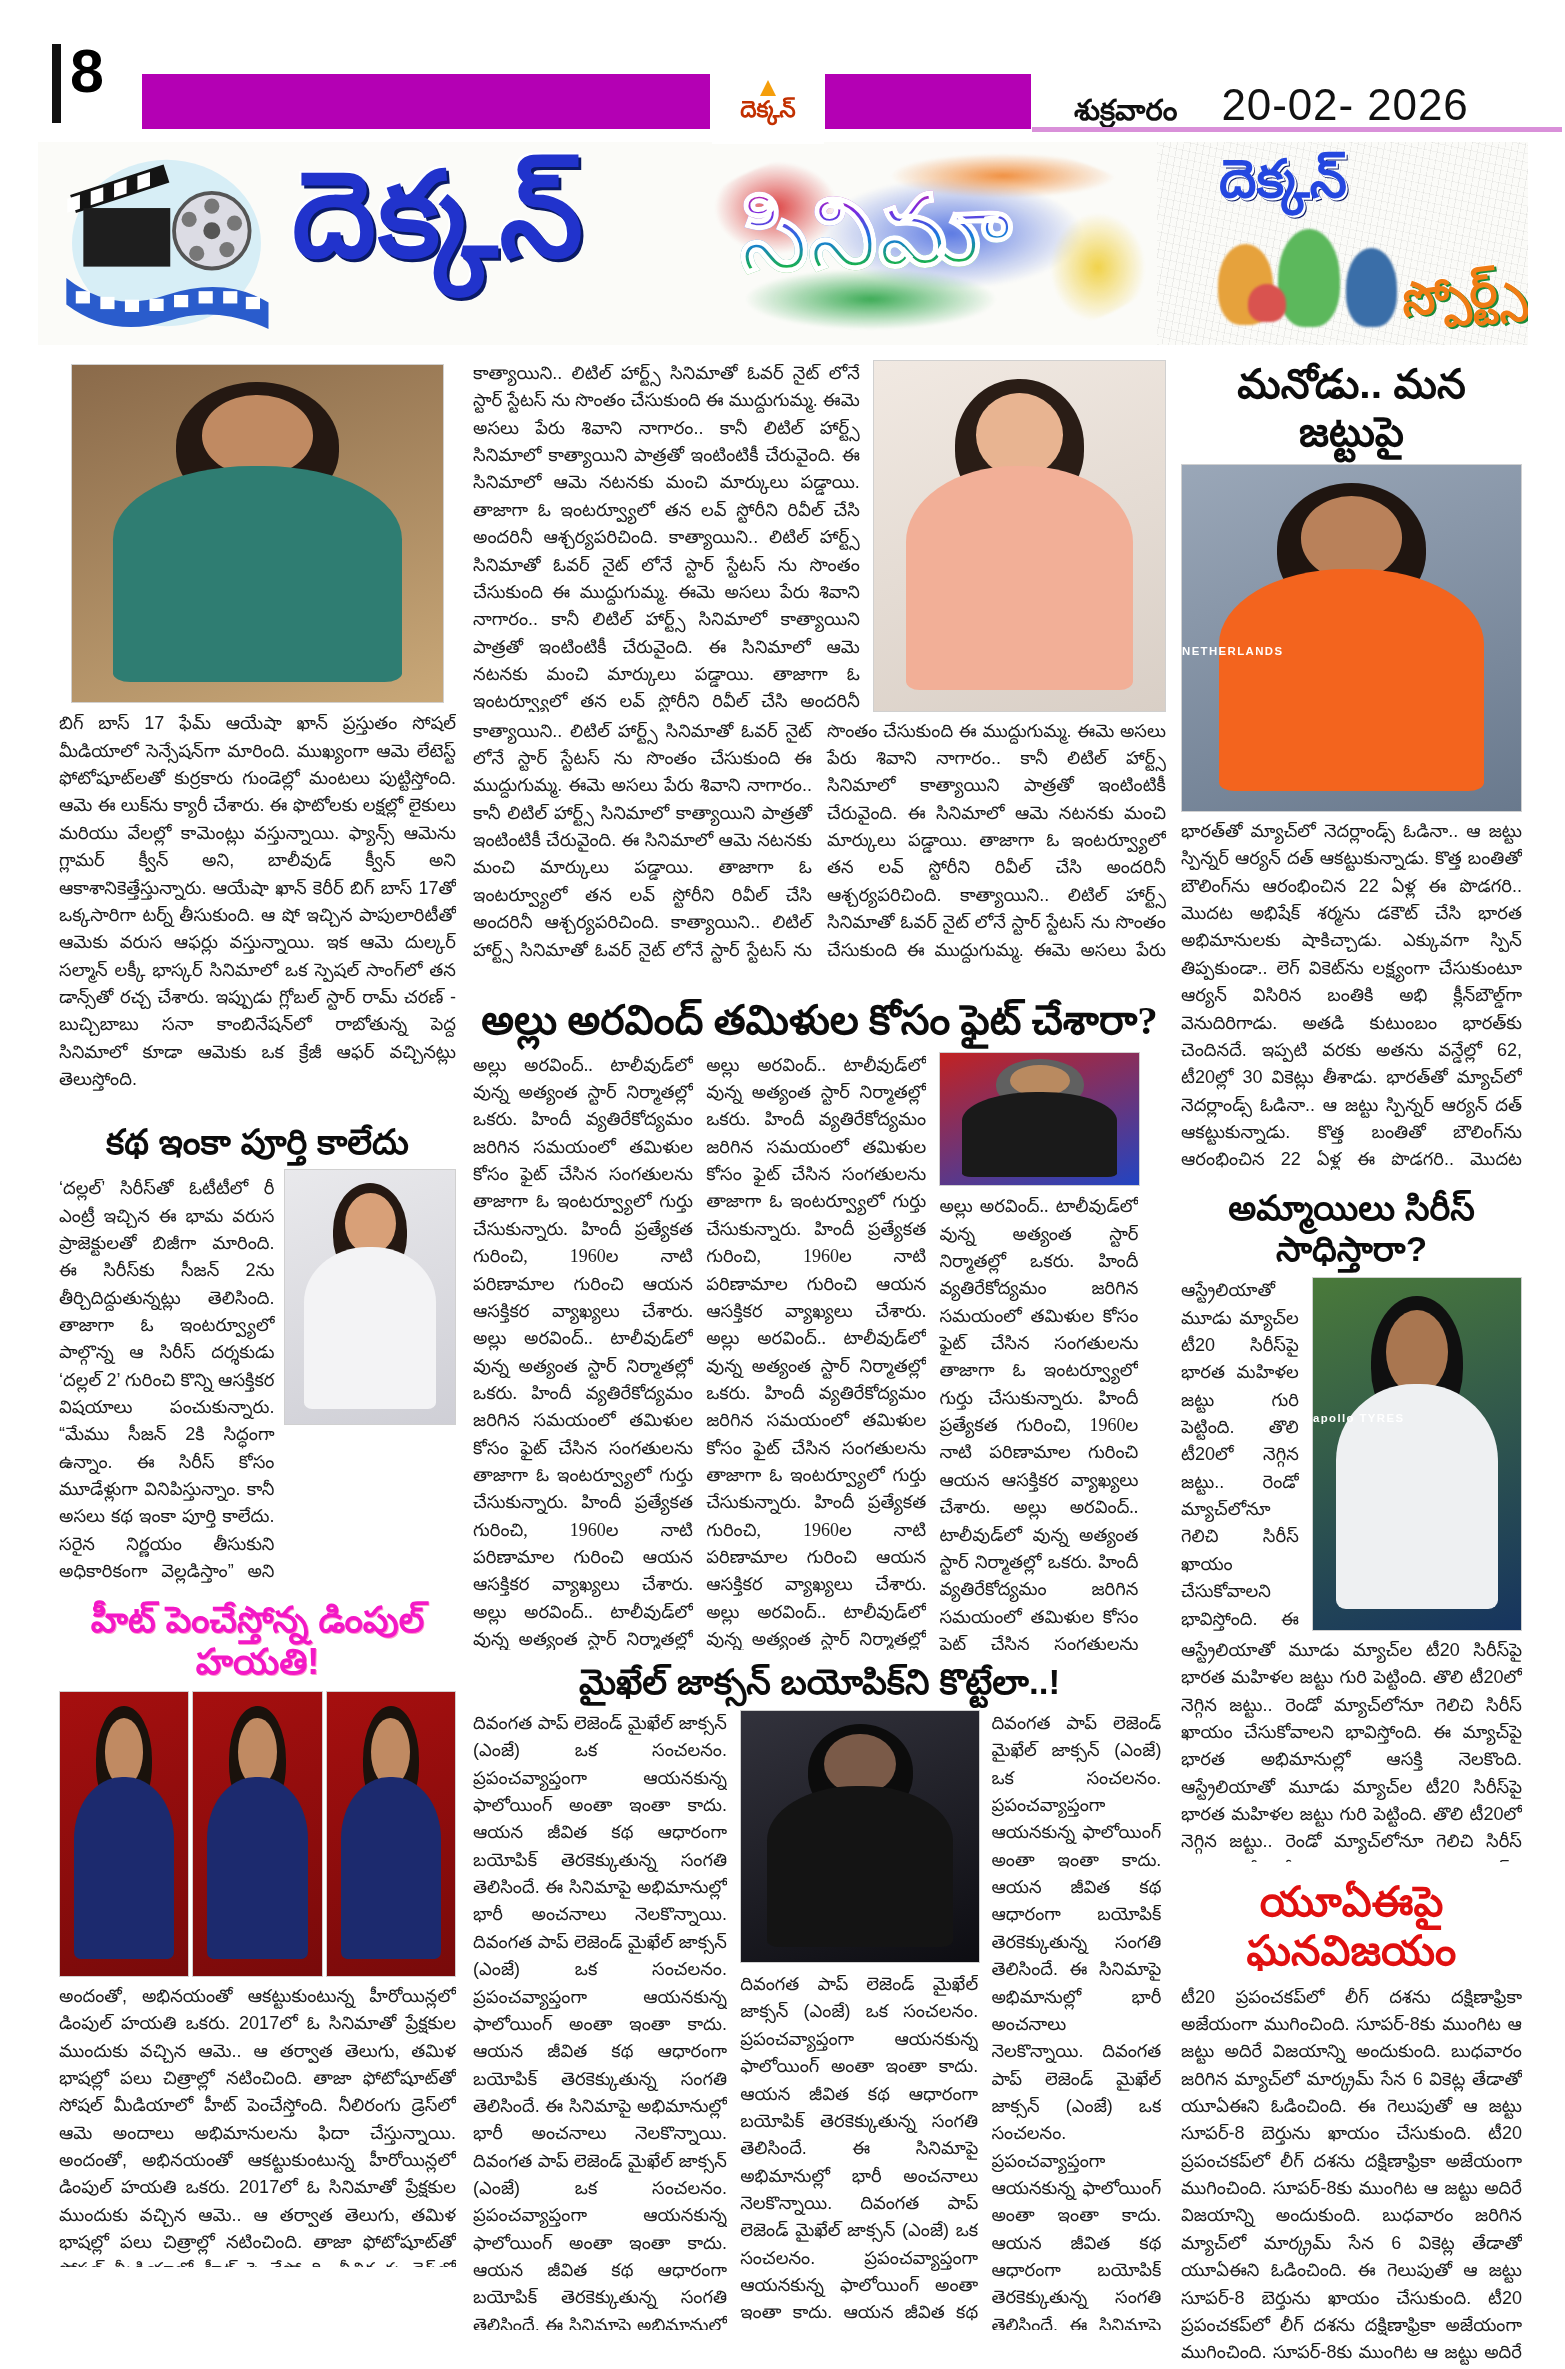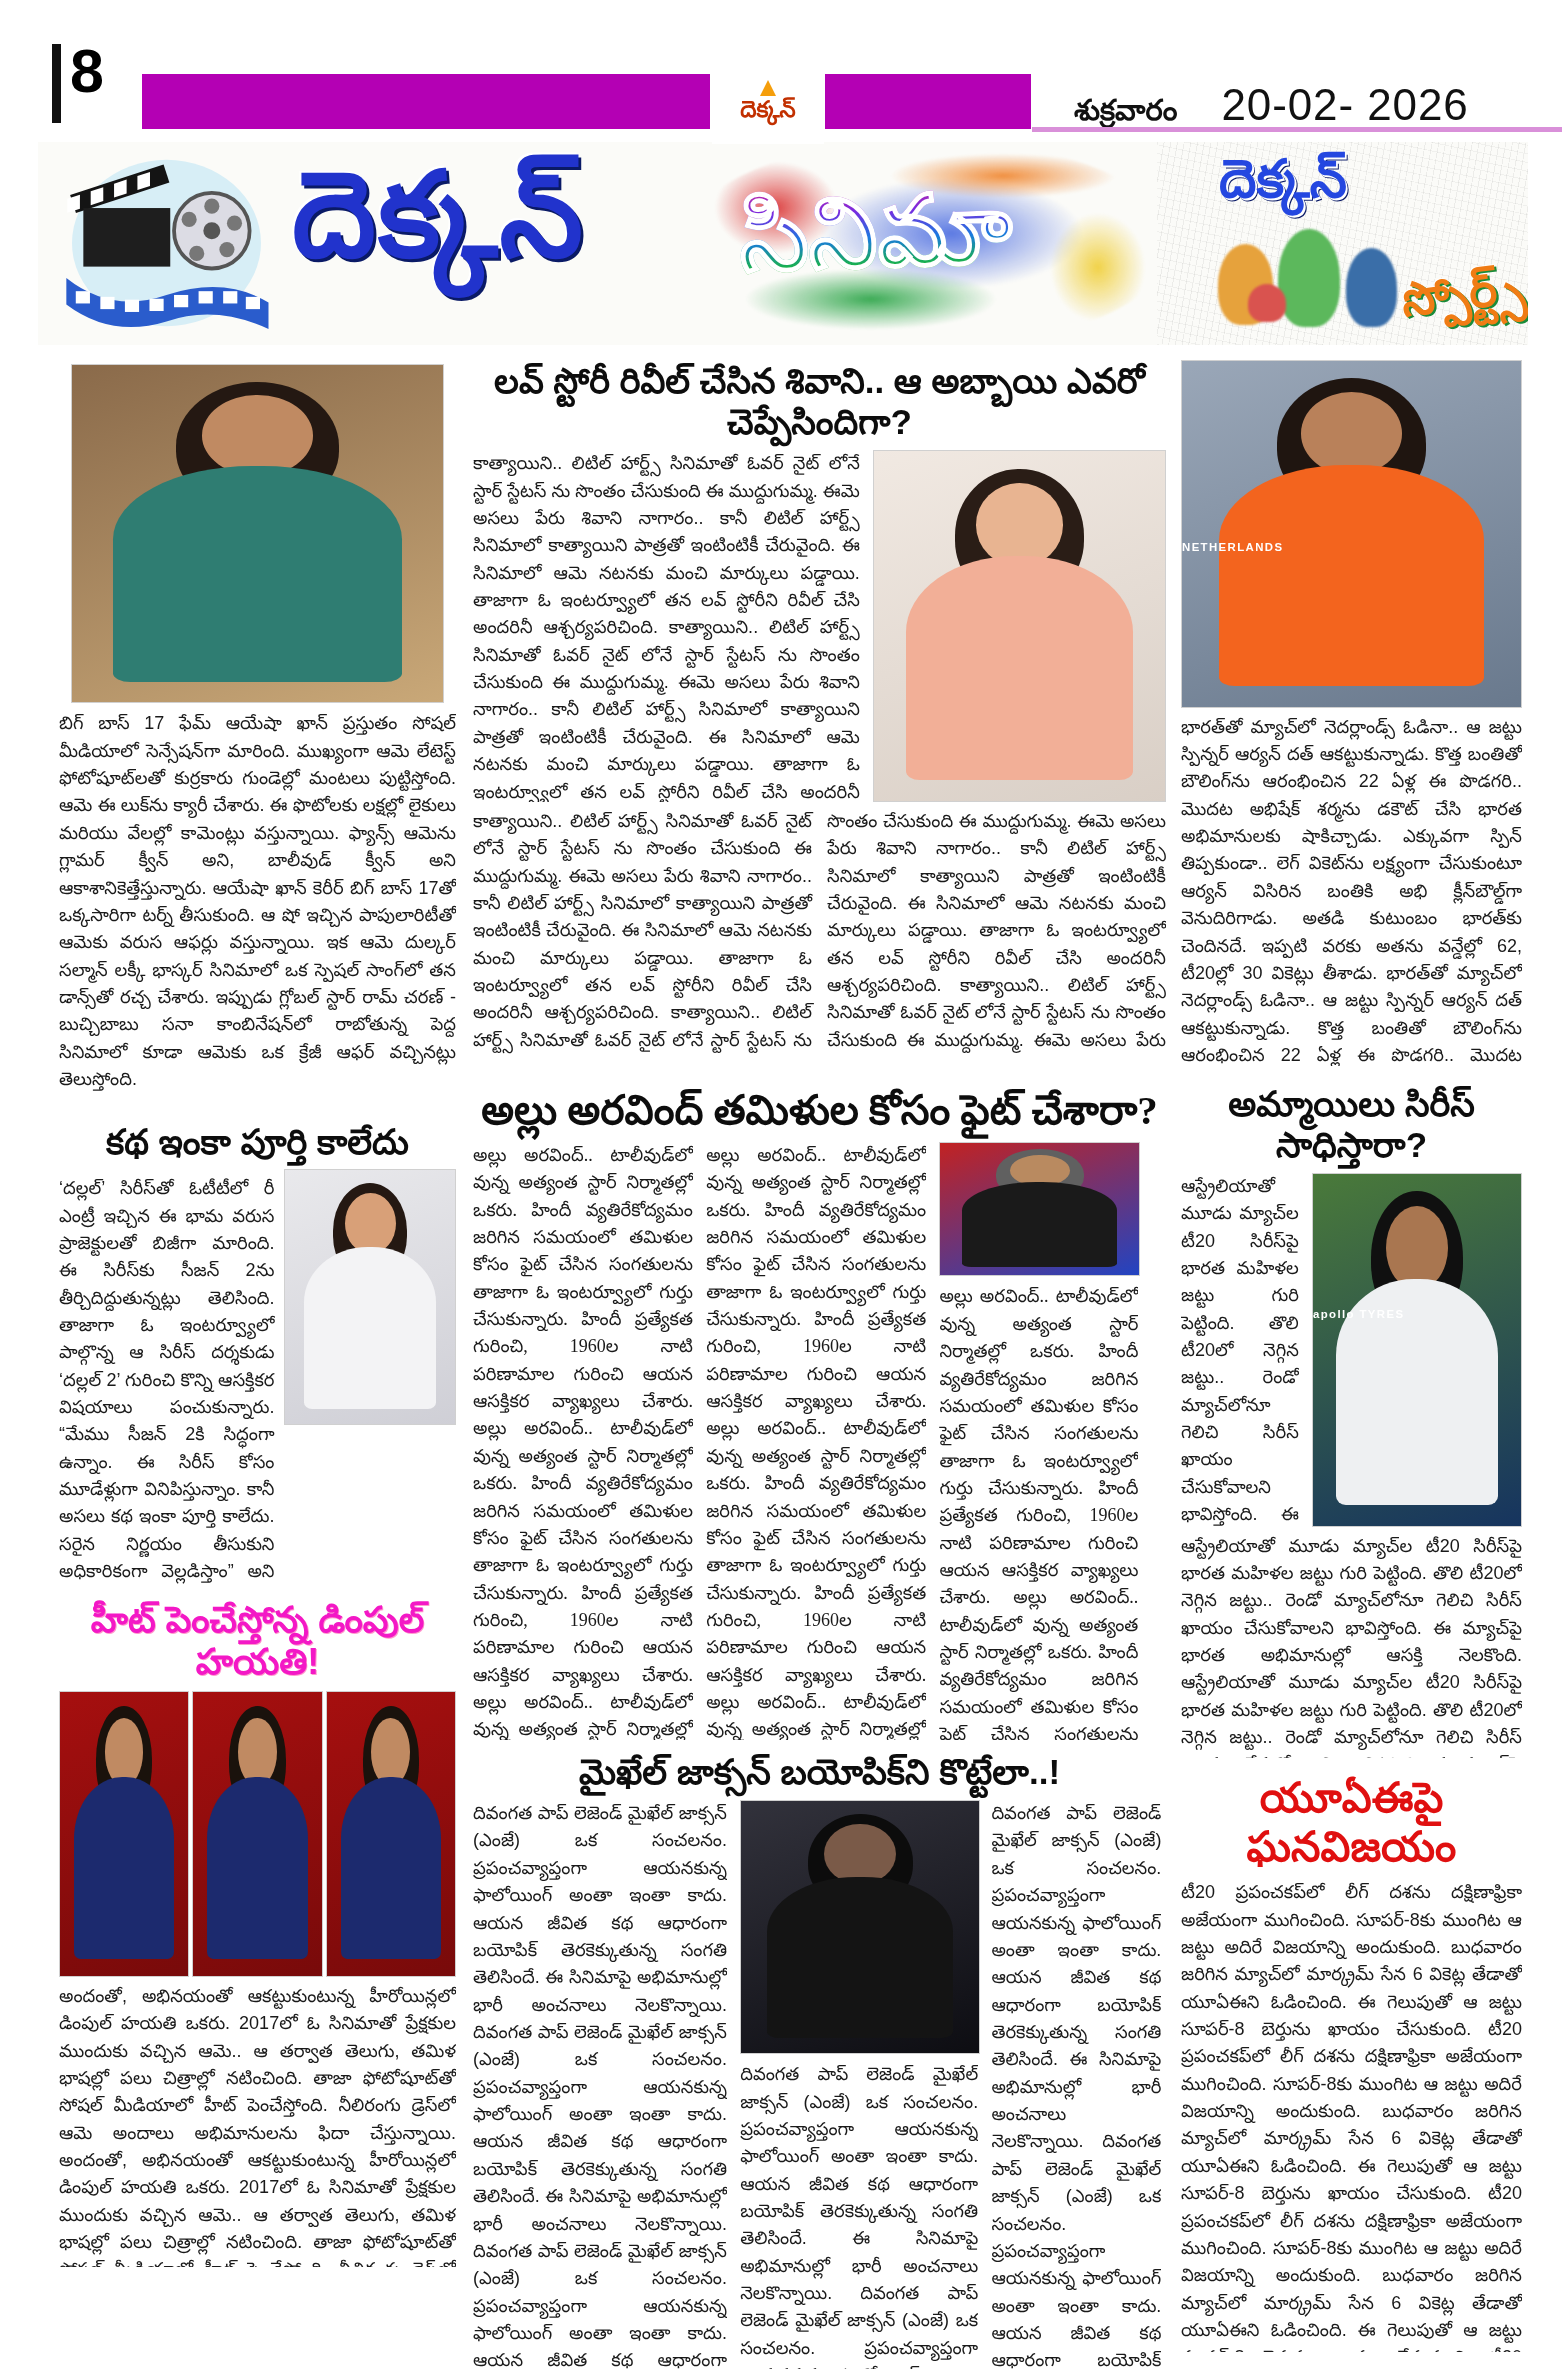--- a/index.html
+++ b/index.html
@@ -184,21 +184,20 @@
           <div class="ph-body"></div>
         </div>
       </div>
       <p class="bt" style="height:284px;">అందంతో, అభినయంతో ఆకట్టుకుంటున్న హీరోయిన్లలో డింపుల్ హయతి ఒకరు. 2017లో ఓ సినిమాతో ప్రేక్షకుల ముందుకు వచ్చిన ఆమె.. ఆ తర్వాత తెలుగు, తమిళ భాషల్లో పలు చిత్రాల్లో నటించింది. తాజా ఫోటోషూట్‌తో సోషల్ మీడియాలో హీట్ పెంచేస్తోంది. నీలిరంగు డ్రెస్‌లో ఆమె అందాలు అభిమానులను ఫిదా చేస్తున్నాయి. అందంతో, అభినయంతో ఆకట్టుకుంటున్న హీరోయిన్లలో డింపుల్ హయతి ఒకరు. 2017లో ఓ సినిమాతో ప్రేక్షకుల ముందుకు వచ్చిన ఆమె.. ఆ తర్వాత తెలుగు, తమిళ భాషల్లో పలు చిత్రాల్లో నటించింది. తాజా ఫోటోషూట్‌తో సోషల్ మీడియాలో హీట్ పెంచేస్తోంది. నీలిరంగు డ్రెస్‌లో ఆమె అందాలు అభిమానులను ఫిదా చేస్తున్నాయి.</p>
     </article>
   </div>
 
   <div class="col col-mid">
 
     <article>
-      <h2 class="hl hl-black-md">లవ్ స్టోరీ రివీల్ చేసిన శివాని.. ఆ అబ్బాయి ఎవరో చెప్పేసిందిగా?</h2>
       <div class="row">
         <p class="bt" style="flex:1;height:352px;margin-top:0;">కాత్యాయిని.. లిటిల్ హార్ట్స్ సినిమాతో ఓవర్ నైట్ లోనే స్టార్ స్టేటస్ ను సొంతం చేసుకుంది ఈ ముద్దుగుమ్మ. ఈమె అసలు పేరు శివాని నాగారం.. కానీ లిటిల్ హార్ట్స్ సినిమాలో కాత్యాయిని పాత్రతో ఇంటింటికీ చేరువైంది. ఈ సినిమాలో ఆమె నటనకు మంచి మార్కులు పడ్డాయి. తాజాగా ఓ ఇంటర్వ్యూలో తన లవ్ స్టోరీని రివీల్ చేసి అందరినీ ఆశ్చర్యపరిచింది. కాత్యాయిని.. లిటిల్ హార్ట్స్ సినిమాతో ఓవర్ నైట్ లోనే స్టార్ స్టేటస్ ను సొంతం చేసుకుంది ఈ ముద్దుగుమ్మ. ఈమె అసలు పేరు శివాని నాగారం.. కానీ లిటిల్ హార్ట్స్ సినిమాలో కాత్యాయిని పాత్రతో ఇంటింటికీ చేరువైంది. ఈ సినిమాలో ఆమె నటనకు మంచి మార్కులు పడ్డాయి. తాజాగా ఓ ఇంటర్వ్యూలో తన లవ్ స్టోరీని రివీల్ చేసి అందరినీ ఆశ్చర్యపరిచింది.</p>
         <div class="photo" style="width: 291px; height: 350px; flex: 0 0 auto; --bg1: #f1e9e2; --bg2: #d9cfc6; --hair: #2a1d16; --skin: #e8b491; --dress: #f2af97;">
           <div class="ph-hair"></div>
           <div class="ph-head"></div>
           <div class="ph-body"></div>
         </div>
       </div>
       <p class="bt cols2" style="height:263px;">కాత్యాయిని.. లిటిల్ హార్ట్స్ సినిమాతో ఓవర్ నైట్ లోనే స్టార్ స్టేటస్ ను సొంతం చేసుకుంది ఈ ముద్దుగుమ్మ. ఈమె అసలు పేరు శివాని నాగారం.. కానీ లిటిల్ హార్ట్స్ సినిమాలో కాత్యాయిని పాత్రతో ఇంటింటికీ చేరువైంది. ఈ సినిమాలో ఆమె నటనకు మంచి మార్కులు పడ్డాయి. తాజాగా ఓ ఇంటర్వ్యూలో తన లవ్ స్టోరీని రివీల్ చేసి అందరినీ ఆశ్చర్యపరిచింది. కాత్యాయిని.. లిటిల్ హార్ట్స్ సినిమాతో ఓవర్ నైట్ లోనే స్టార్ స్టేటస్ ను సొంతం చేసుకుంది ఈ ముద్దుగుమ్మ. ఈమె అసలు పేరు శివాని నాగారం.. కానీ లిటిల్ హార్ట్స్ సినిమాలో కాత్యాయిని పాత్రతో ఇంటింటికీ చేరువైంది. ఈ సినిమాలో ఆమె నటనకు మంచి మార్కులు పడ్డాయి. తాజాగా ఓ ఇంటర్వ్యూలో తన లవ్ స్టోరీని రివీల్ చేసి అందరినీ ఆశ్చర్యపరిచింది. కాత్యాయిని.. లిటిల్ హార్ట్స్ సినిమాతో ఓవర్ నైట్ లోనే స్టార్ స్టేటస్ ను సొంతం చేసుకుంది ఈ ముద్దుగుమ్మ. ఈమె అసలు పేరు శివాని నాగారం.. కానీ లిటిల్ హార్ట్స్ సినిమాలో కాత్యాయిని పాత్రతో ఇంటింటికీ చేరువైంది. ఈ సినిమాలో ఆమె నటనకు మంచి మార్కులు పడ్డాయి. తాజాగా ఓ ఇంటర్వ్యూలో తన లవ్ స్టోరీని రివీల్ చేసి అందరినీ ఆశ్చర్యపరిచింది. కాత్యాయిని.. లిటిల్ హార్ట్స్ సినిమాతో ఓవర్ నైట్ లోనే స్టార్ స్టేటస్ ను సొంతం చేసుకుంది ఈ ముద్దుగుమ్మ. ఈమె అసలు పేరు శివాని నాగారం.. కానీ లిటిల్ హార్ట్స్ సినిమాలో కాత్యాయిని పాత్రతో ఇంటింటికీ చేరువైంది. ఈ సినిమాలో ఆమె నటనకు మంచి మార్కులు పడ్డాయి. తాజాగా ఓ ఇంటర్వ్యూలో తన లవ్ స్టోరీని రివీల్ చేసి అందరినీ ఆశ్చర్యపరిచింది.</p>
     </article>
@@ -232,20 +231,21 @@
           <p class="bt" style="margin-top:0;">దివంగత పాప్ లెజెండ్ మైఖేల్ జాక్సన్ (ఎంజే) ఒక సంచలనం. ప్రపంచవ్యాప్తంగా ఆయనకున్న ఫాలోయింగ్ అంతా ఇంతా కాదు. ఆయన జీవిత కథ ఆధారంగా బయోపిక్ తెరకెక్కుతున్న సంగతి తెలిసిందే. ఈ సినిమాపై అభిమానుల్లో భారీ అంచనాలు నెలకొన్నాయి. దివంగత పాప్ లెజెండ్ మైఖేల్ జాక్సన్ (ఎంజే) ఒక సంచలనం. ప్రపంచవ్యాప్తంగా ఆయనకున్న ఫాలోయింగ్ అంతా ఇంతా కాదు. ఆయన జీవిత కథ ఆధారంగా బయోపిక్ తెరకెక్కుతున్న సంగతి తెలిసిందే. ఈ సినిమాపై అభిమానుల్లో భారీ అంచనాలు నెలకొన్నాయి.</p>
         </div>
         <p class="bt" style="width:170px;margin-top:0;">దివంగత పాప్ లెజెండ్ మైఖేల్ జాక్సన్ (ఎంజే) ఒక సంచలనం. ప్రపంచవ్యాప్తంగా ఆయనకున్న ఫాలోయింగ్ అంతా ఇంతా కాదు. ఆయన జీవిత కథ ఆధారంగా బయోపిక్ తెరకెక్కుతున్న సంగతి తెలిసిందే. ఈ సినిమాపై అభిమానుల్లో భారీ అంచనాలు నెలకొన్నాయి. దివంగత పాప్ లెజెండ్ మైఖేల్ జాక్సన్ (ఎంజే) ఒక సంచలనం. ప్రపంచవ్యాప్తంగా ఆయనకున్న ఫాలోయింగ్ అంతా ఇంతా కాదు. ఆయన జీవిత కథ ఆధారంగా బయోపిక్ తెరకెక్కుతున్న సంగతి తెలిసిందే. ఈ సినిమాపై అభిమానుల్లో భారీ అంచనాలు నెలకొన్నాయి. దివంగత పాప్ లెజెండ్ మైఖేల్ జాక్సన్ (ఎంజే) ఒక సంచలనం. ప్రపంచవ్యాప్తంగా ఆయనకున్న ఫాలోయింగ్ అంతా ఇంతా కాదు. ఆయన జీవిత కథ ఆధారంగా బయోపిక్ తెరకెక్కుతున్న సంగతి తెలిసిందే. ఈ సినిమాపై అభిమానుల్లో భారీ అంచనాలు నెలకొన్నాయి. దివంగత పాప్ లెజెండ్ మైఖేల్ జాక్సన్ (ఎంజే) ఒక సంచలనం. ప్రపంచవ్యాప్తంగా ఆయనకున్న ఫాలోయింగ్ అంతా ఇంతా కాదు. ఆయన జీవిత కథ ఆధారంగా బయోపిక్ తెరకెక్కుతున్న సంగతి తెలిసిందే. ఈ సినిమాపై అభిమానుల్లో భారీ అంచనాలు నెలకొన్నాయి. దివంగత పాప్ లెజెండ్ మైఖేల్ జాక్సన్ (ఎంజే) ఒక సంచలనం. ప్రపంచవ్యాప్తంగా ఆయనకున్న ఫాలోయింగ్ అంతా ఇంతా కాదు. ఆయన జీవిత కథ ఆధారంగా బయోపిక్ తెరకెక్కుతున్న సంగతి తెలిసిందే. ఈ సినిమాపై అభిమానుల్లో భారీ అంచనాలు నెలకొన్నాయి.</p>
       </div>
     </article>
   </div>
 
   <div class="col col-right">
 
     <article>
+      <h2 class="hl hl-black-lg">మనోడు.. మన జట్టుపై</h2>
       <div class="photo" style="width: 339px; height: 346px; --bg1: #9aa7b8; --bg2: #69798d; --hair: #1f1510; --skin: #b9815a; --dress: #f3641e;">
         <div class="ph-hair"></div>
         <div class="ph-head"></div>
         <div class="ph-body"></div>
         <div class="ph-label">NETHERLANDS</div>
       </div>
       <p class="bt" style="height:352px;">భారత్‌తో మ్యాచ్‌లో నెదర్లాండ్స్ ఓడినా.. ఆ జట్టు స్పిన్నర్ ఆర్యన్ దత్ ఆకట్టుకున్నాడు. కొత్త బంతితో బౌలింగ్‌ను ఆరంభించిన 22 ఏళ్ల ఈ పొడగరి.. మొదట అభిషేక్ శర్మను డకౌట్ చేసి భారత అభిమానులకు షాకిచ్చాడు. ఎక్కువగా స్పిన్ తిప్పకుండా.. లెగ్ వికెట్‌ను లక్ష్యంగా చేసుకుంటూ ఆర్యన్ విసిరిన బంతికి అభి క్లీన్‌బౌల్డ్‌గా వెనుదిరిగాడు. అతడి కుటుంబం భారత్‌కు చెందినదే. ఇప్పటి వరకు అతను వన్డేల్లో 62, టీ20ల్లో 30 వికెట్లు తీశాడు. భారత్‌తో మ్యాచ్‌లో నెదర్లాండ్స్ ఓడినా.. ఆ జట్టు స్పిన్నర్ ఆర్యన్ దత్ ఆకట్టుకున్నాడు. కొత్త బంతితో బౌలింగ్‌ను ఆరంభించిన 22 ఏళ్ల ఈ పొడగరి.. మొదట అభిషేక్ శర్మను డకౌట్ చేసి భారత అభిమానులకు షాకిచ్చాడు. ఎక్కువగా స్పిన్ తిప్పకుండా.. లెగ్ వికెట్‌ను లక్ష్యంగా చేసుకుంటూ ఆర్యన్ విసిరిన బంతికి అభి క్లీన్‌బౌల్డ్‌గా వెనుదిరిగాడు. అతడి కుటుంబం భారత్‌కు చెందినదే. ఇప్పటి వరకు అతను వన్డేల్లో 62, టీ20ల్లో 30 వికెట్లు తీశాడు.</p>
     </article>
 
     <article style="margin-top:17px;">

